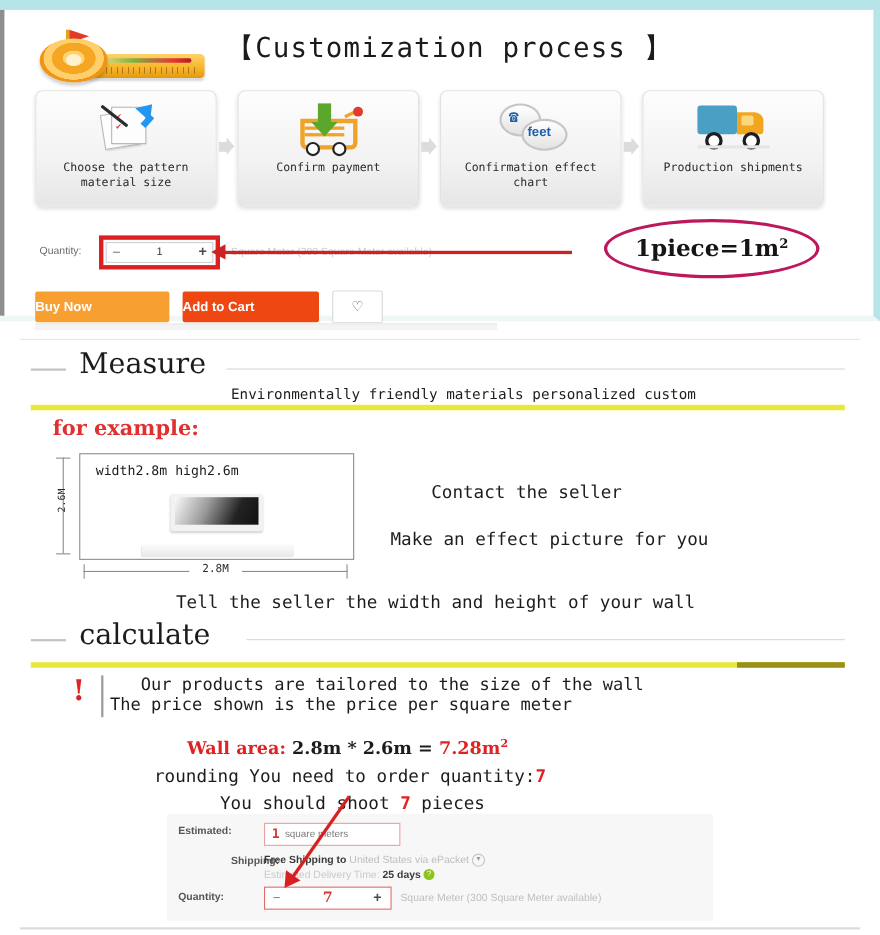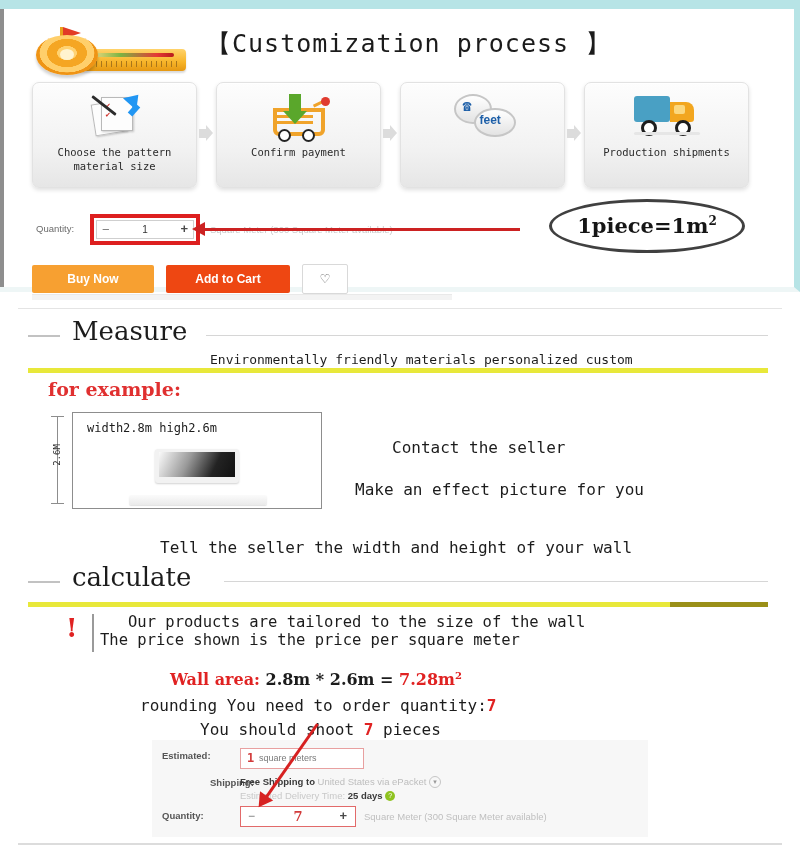--- a/index.html
+++ b/index.html
@@ -170,36 +170,36 @@
 
   
   .red-arrow{position:absolute;left:196px;top:219px;width:316px;height:3px;background:#cc2222;}
   .red-arrow:before{
     content:"";position:absolute;left:-12px;top:-6px;width:0;height:0;
     border-right:13px solid #cc2222;border-top:7.5px solid transparent;border-bottom:7.5px solid transparent;
   }
 
   .ellipse{
     position:absolute;left:541px;top:190px;width:190px;height:48px;
-    border:3px solid #404040;border-radius:50%;
+    border:3px solid #be185d;border-radius:50%;
   }
   .ellipse span{
     position:absolute;left:0;right:0;top:11px;text-align:center;
     font-size:21px;color:#151515;font-family:"DejaVu Serif",serif;font-weight:bold;
   }
   .ellipse sup{font-size:12px;}
 
   .note2{
     position:absolute;left:484px;top:247px;width:300px;
     font-size:13px;line-height:18px;color:#1c1c1c;text-align:center;
   }
 
   
   .acts{position:absolute;left:24px;top:255px;height:30px;display:flex;align-items:center;}
-  .btn{height:28px;line-height:28px;text-align:center;color:#fff;font-size:12px;
+  .btn{height:28px;line-height:28px;color:#fff;font-size:12px;
      font-family:"Liberation Sans",sans-serif;font-weight:bold;border-radius:2px;}
   .btn-buy{width:122px;background:#f7a031;margin-right:12px;}
   .btn-cart{width:124px;background:#ee4712;margin-right:12px;}
   .btn-fav{width:44px;height:28px;border:1px solid #d9d9d9;background:#fff;border-radius:2px;
      position:relative;}
   .btn-fav .hv{position:absolute;left:0;right:0;top:3px;text-align:center;font-size:15px;color:#6e6e6e;
      line-height:22px;}
   .acts-shelf{position:absolute;left:24px;top:285px;width:420px;height:5px;background:#f3f3f3;
      border-top:1px solid #e9e9e9;}
 
@@ -353,20 +353,21 @@
 
     <div class="step">
       <div class="ico">
         <div class="ic-talk">
           <div class="b1"></div>
               <div class="ph">☎</div>
           <div class="b2"></div>
               <div class="tk">feet</div>
         </div>
       </div>
+      <div class="cap">Confirmation effect<br>chart</div>
     </div>
     <div class="arrow"></div>
 
     <div class="step">
       <div class="ico">
         <div class="ic-truck">
           <div class="box"></div>
               <div class="cab"></div>
               <div class="win"></div>
           <div class="w1"></div>
@@ -423,20 +424,26 @@
     <div class="lbl">width2.8m   high2.6m</div>
     <div class="tv"></div>
     <div class="stand"></div>
   </div>
   <div class="dim-v">
     <div class="ln"></div>
       <div class="t1"></div>
       <div class="t2"></div>
     <div class="tx">2.6M</div>
   </div>
+  <div class="dim-h">
+    <div class="ln"></div>
+      <div class="t1"></div>
+      <div class="t2"></div>
+    <div class="tx">2.8M</div>
+  </div>
 
   <div class="rtext" style="left:392px;top:138px;">Contact the seller</div>
   <div class="rtext" style="left:355px;top:180px;">Make an effect picture for you</div>
   <div class="rtext" style="left:160px;top:238px;">Tell the seller the width and height of your wall</div>
 
   <div class="sec-head" style="left:28px;top:264px;width:740px;">
     <div class="dash"></div>
     <div class="ttl">calculate</div>
     <div class="rule" style="left:196px;width:544px;"></div>
   </div>

